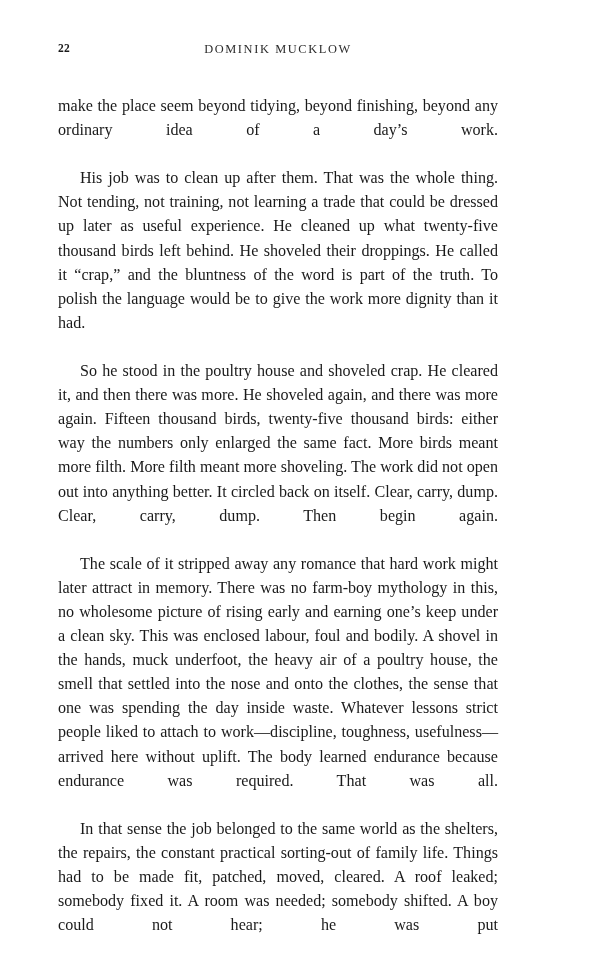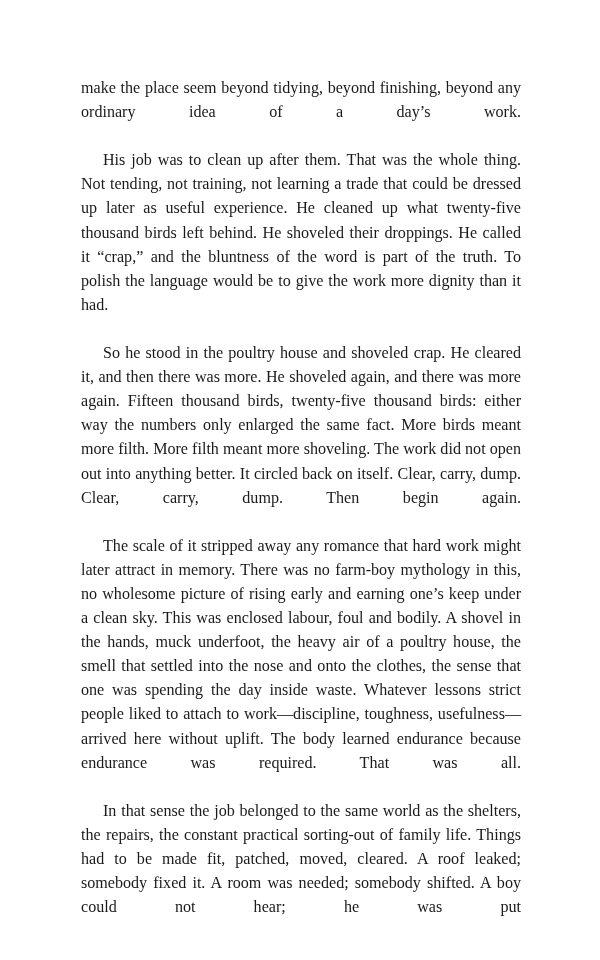--- a/index.html
+++ b/index.html
@@ -52,24 +52,23 @@
     font-size: 12.4px;
     letter-spacing: 0.13em;
     color: #2b2b2b;
     line-height: 1.2;
     white-space: nowrap;
   }
 
   
   .textblock {
     position: absolute;
-    top: 76px;
+    top: 94px;
     left: 58px;
     width: 440px;
-    margin-left: 23px;
   }
 
   .para {
     margin: 0;
     font-size: 16.1px;
     line-height: 24.1px;
     text-align: justify;
     text-justify: inter-word;
     text-indent: 22px;
     hyphens: manual;
@@ -86,20 +85,24 @@
     content: "";
     display: inline-block;
     width: 100%;
   }
 </style>
 </head>
 <body>
 
 <div class="page">
 
+  <div class="page-header">
+    <div class="folio">22</div>
+    <div class="running-head">DOMINIK MUCKLOW</div>
+  </div>
 
   <div class="textblock">
     <p class="para continued">make the place seem beyond tidying, beyond finishing, beyond any ordinary idea of a day’s work.</p>
     <p class="para">His job was to clean up after them. That was the whole thing. Not tending, not training, not learning a trade that could be dressed up later as useful experience. He cleaned up what twenty-five thousand birds left behind. He shoveled their droppings. He called it “crap,” and the bluntness of the word is part of the truth. To polish the language would be to give the work more dignity than it had.</p>
     <p class="para">So he stood in the poultry house and shoveled crap. He cleared it, and then there was more. He shoveled again, and there was more again. Fifteen thousand birds, twenty-five thousand birds: either way the numbers only enlarged the same fact. More birds meant more filth. More filth meant more shoveling. The work did not open out into anything better. It circled back on itself. Clear, carry, dump. Clear, carry, dump. Then begin again.</p>
     <p class="para">The scale of it stripped away any romance that hard work might later attract in memory. There was no farm-boy mythology in this, no wholesome picture of rising early and earning one’s keep under a clean sky. This was enclosed labour, foul and bodily. A shovel in the hands, muck under­foot, the heavy air of a poultry house, the smell that settled into the nose and onto the clothes, the sense that one was spending the day inside waste. Whatever lessons strict people liked to attach to work—discipline, toughness, usefulness—arrived here without uplift. The body learned endurance because endurance was required. That was all.</p>
     <p class="para">In that sense the job belonged to the same world as the shelters, the repairs, the constant practical sorting-out of family life. Things had to be made fit, patched, moved, cleared. A roof leaked; somebody fixed it. A room was needed; somebody shifted. A boy could not hear; he was put</p>
   </div>
 
 </div>

